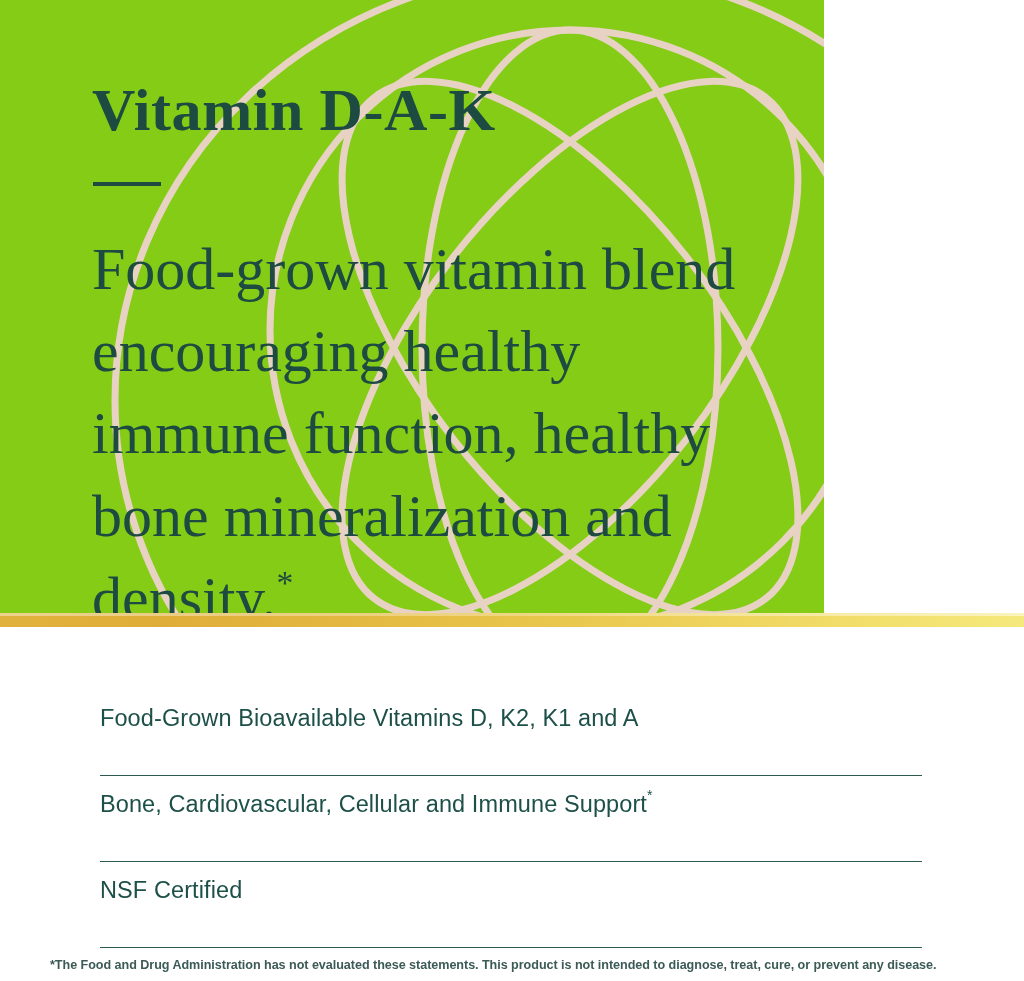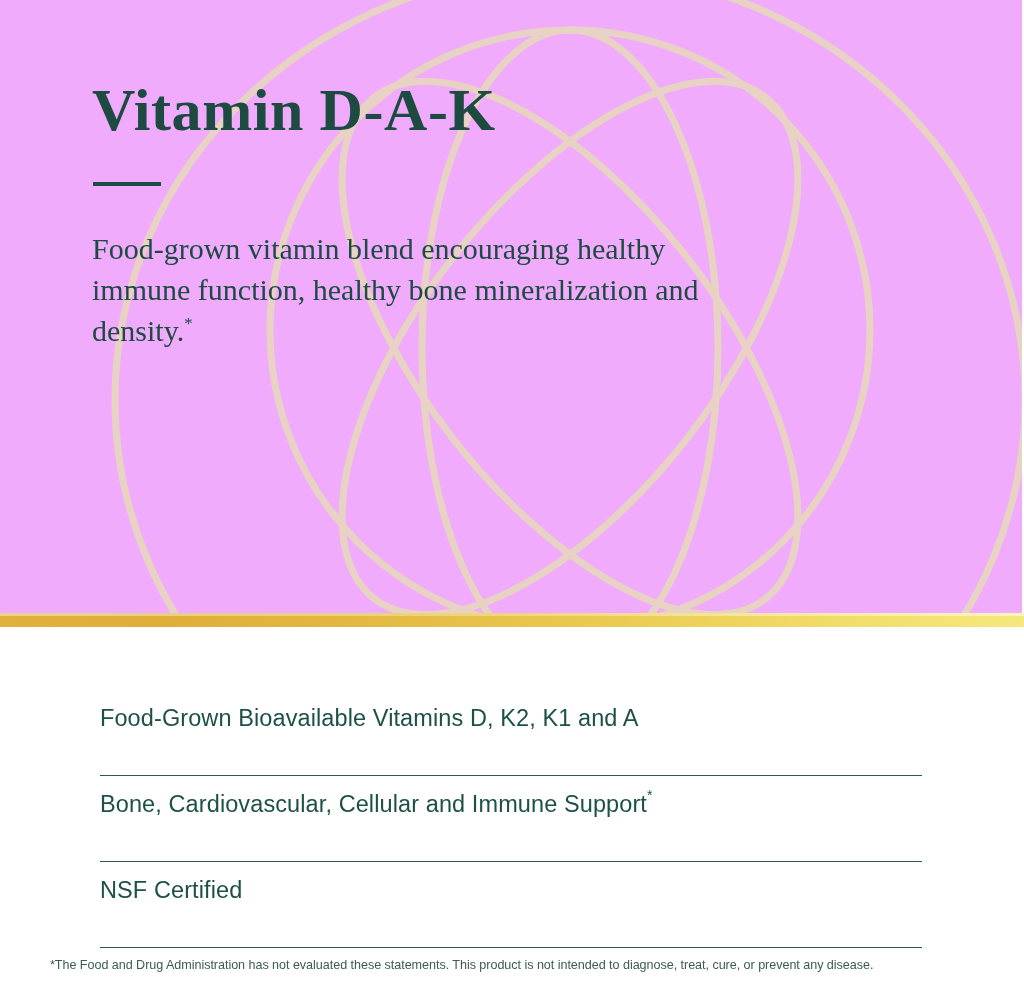--- a/index.html
+++ b/index.html
@@ -20,23 +20,23 @@
     width: 1024px;
     height: 981px;
     background: #ffffff;
   }
 
   
   #hero {
     position: absolute;
     left: 0;
     top: 0;
-    width: 1022px;
+    width: 824px;
     height: 613px;
-    background: #f0abfc;
+    background: #84cc16;
     overflow: hidden;
   }
 
   #hero-watermark {
     position: absolute;
     left: 0;
     top: 0;
     width: 1024px;
     height: 613px;
     pointer-events: none;
@@ -70,21 +70,21 @@
     height: 4px;
     background: #1d4a41;
   }
 
   #product-tagline {
     position: absolute;
     left: 0;
     top: 228px;
     width: 660px;
     font-family: "Liberation Serif", serif;
-    font-size: 30px;
+    font-size: 60px;
     line-height: 1.37;
     color: #1d4a41;
   }
 
   #product-tagline .sup {
     font-size: 0.56em;
     vertical-align: 0.72em;
     line-height: 0;
   }
 
@@ -158,20 +158,21 @@
   #disclaimer {
     position: absolute;
     left: 50px;
     top: 958px;
     width: 930px;
     font-family: "Liberation Sans", sans-serif;
     font-size: 12.6px;
     letter-spacing: -0.05px;
     color: #3c5b56;
     white-space: nowrap;
+    font-weight: bold;
   }
 </style>
 </head>
 <body>
 
 <div id="page">
 
   <div id="hero">
 
     <svg id="hero-watermark" viewBox="0 0 1024 613" preserveAspectRatio="none">

